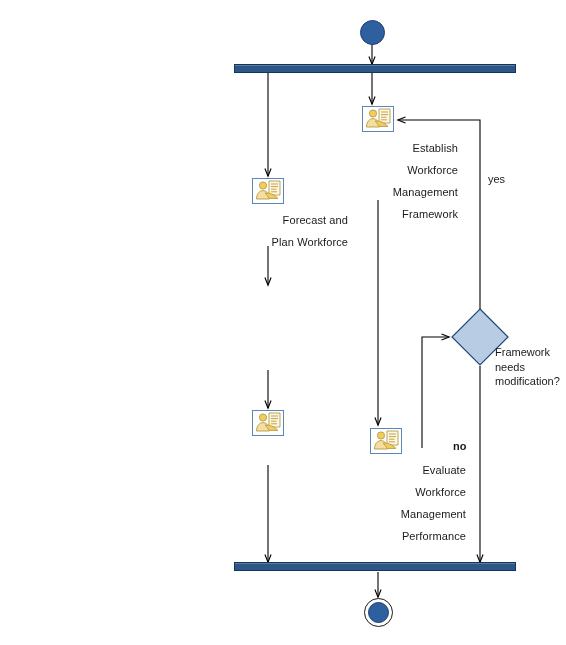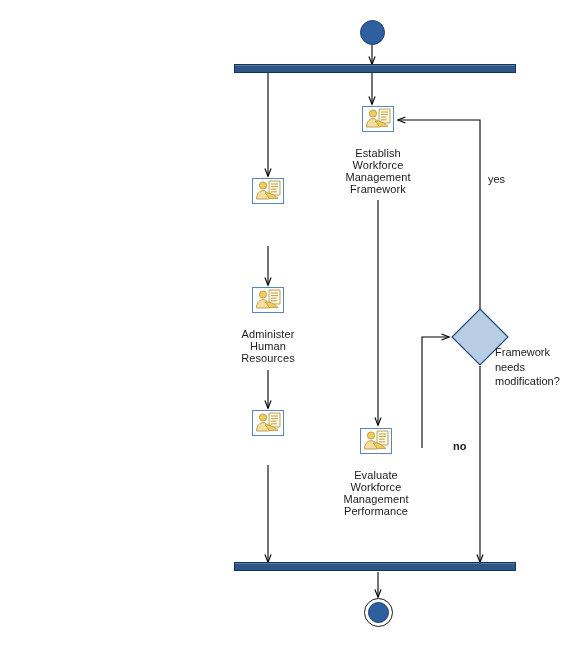--- a/index.html
+++ b/index.html
@@ -32,26 +32,27 @@
     margin-left: -80px;
     text-align: center;
   }
   .node-icon {
     width: 32px;
     height: 26px;
     margin: 0 auto;
     display: block;
   }
   .node-label {
-    margin-top: 15px;
+    margin-top: 5px;
     font-size: 11px;
-    line-height: 12px;
+    line-height: 22px;
     color: #1a1a1a;
     white-space: pre-line;
     letter-spacing: 0.1px;
+    text-align: right;
   }
 
   
   .bar {
     position: absolute;
     height: 9px;
     background: #2d5686;
     border: 1px solid #12355e;
     box-sizing: border-box;
     box-shadow: inset 0 1px 0 rgba(255,255,255,0.22);
@@ -174,48 +175,37 @@
 
   <div class="node" style="left:268px; top:178px;">
     <svg class="node-icon" viewBox="0 0 32 26" xmlns="http://www.w3.org/2000/svg">
       <rect x="0.5" y="0.5" width="31" height="25" fill="#ffffff" stroke="#5b87b8" stroke-width="1"></rect>
       <path d="M17,3 L28,3 L28,17 L17,17 Z" fill="#fdf6e0" stroke="#b99a44" stroke-width="0.9"></path>
       <path d="M19,6 H26 M19,8.6 H26 M19,11.2 H24.5 M19,13.8 H25" stroke="#b99a44" stroke-width="0.9"></path>
       <circle cx="11" cy="7.5" r="3.6" fill="#f2cd5c" stroke="#b99a44" stroke-width="0.9"></circle>
       <path d="M4.5,21 C4.5,15.4 8,12.6 11,12.6 C14,12.6 17.5,15.4 17.5,21 Z" fill="#f5dfa0" stroke="#b99a44" stroke-width="0.9"></path>
       <path d="M13,15 C18,14.6 22,16.6 26,20.4 L17,20.4 C15.6,18 14.4,16.3 13,15 Z" fill="#f2cd5c" stroke="#b99a44" stroke-width="0.9"></path>
     </svg>
-  </div>
-
-  <div class="node" style="left:268px; top:287px;">
-    <svg class="node-icon" viewBox="0 0 32 26" xmlns="http://www.w3.org/2000/svg">
-      <rect x="0.5" y="0.5" width="31" height="25" fill="#ffffff" stroke="#5b87b8" stroke-width="1"></rect>
-      <path d="M17,3 L28,3 L28,17 L17,17 Z" fill="#fdf6e0" stroke="#b99a44" stroke-width="0.9"></path>
-      <path d="M19,6 H26 M19,8.6 H26 M19,11.2 H24.5 M19,13.8 H25" stroke="#b99a44" stroke-width="0.9"></path>
-      <circle cx="11" cy="7.5" r="3.6" fill="#f2cd5c" stroke="#b99a44" stroke-width="0.9"></circle>
-      <path d="M4.5,21 C4.5,15.4 8,12.6 11,12.6 C14,12.6 17.5,15.4 17.5,21 Z" fill="#f5dfa0" stroke="#b99a44" stroke-width="0.9"></path>
-      <path d="M13,15 C18,14.6 22,16.6 26,20.4 L17,20.4 C15.6,18 14.4,16.3 13,15 Z" fill="#f2cd5c" stroke="#b99a44" stroke-width="0.9"></path>
-    </svg>
-    <div class="node-label">Administer
-Human
-Resources</div>
-  </div>
+    <div class="node-label">Forecast and
+Plan Workforce</div>
+  </div>
+
 
   <div class="node" style="left:268px; top:410px;">
     <svg class="node-icon" viewBox="0 0 32 26" xmlns="http://www.w3.org/2000/svg">
       <rect x="0.5" y="0.5" width="31" height="25" fill="#ffffff" stroke="#5b87b8" stroke-width="1"></rect>
       <path d="M17,3 L28,3 L28,17 L17,17 Z" fill="#fdf6e0" stroke="#b99a44" stroke-width="0.9"></path>
       <path d="M19,6 H26 M19,8.6 H26 M19,11.2 H24.5 M19,13.8 H25" stroke="#b99a44" stroke-width="0.9"></path>
       <circle cx="11" cy="7.5" r="3.6" fill="#f2cd5c" stroke="#b99a44" stroke-width="0.9"></circle>
       <path d="M4.5,21 C4.5,15.4 8,12.6 11,12.6 C14,12.6 17.5,15.4 17.5,21 Z" fill="#f5dfa0" stroke="#b99a44" stroke-width="0.9"></path>
       <path d="M13,15 C18,14.6 22,16.6 26,20.4 L17,20.4 C15.6,18 14.4,16.3 13,15 Z" fill="#f2cd5c" stroke="#b99a44" stroke-width="0.9"></path>
     </svg>
   </div>
 
-  <div class="node" style="left:376px; top:428px;">
+  <div class="node" style="left:386px; top:428px;">
     <svg class="node-icon" viewBox="0 0 32 26" xmlns="http://www.w3.org/2000/svg">
       <rect x="0.5" y="0.5" width="31" height="25" fill="#ffffff" stroke="#5b87b8" stroke-width="1"></rect>
       <path d="M17,3 L28,3 L28,17 L17,17 Z" fill="#fdf6e0" stroke="#b99a44" stroke-width="0.9"></path>
       <path d="M19,6 H26 M19,8.6 H26 M19,11.2 H24.5 M19,13.8 H25" stroke="#b99a44" stroke-width="0.9"></path>
       <circle cx="11" cy="7.5" r="3.6" fill="#f2cd5c" stroke="#b99a44" stroke-width="0.9"></circle>
       <path d="M4.5,21 C4.5,15.4 8,12.6 11,12.6 C14,12.6 17.5,15.4 17.5,21 Z" fill="#f5dfa0" stroke="#b99a44" stroke-width="0.9"></path>
       <path d="M13,15 C18,14.6 22,16.6 26,20.4 L17,20.4 C15.6,18 14.4,16.3 13,15 Z" fill="#f2cd5c" stroke="#b99a44" stroke-width="0.9"></path>
     </svg>
     <div class="node-label">Evaluate
 Workforce

